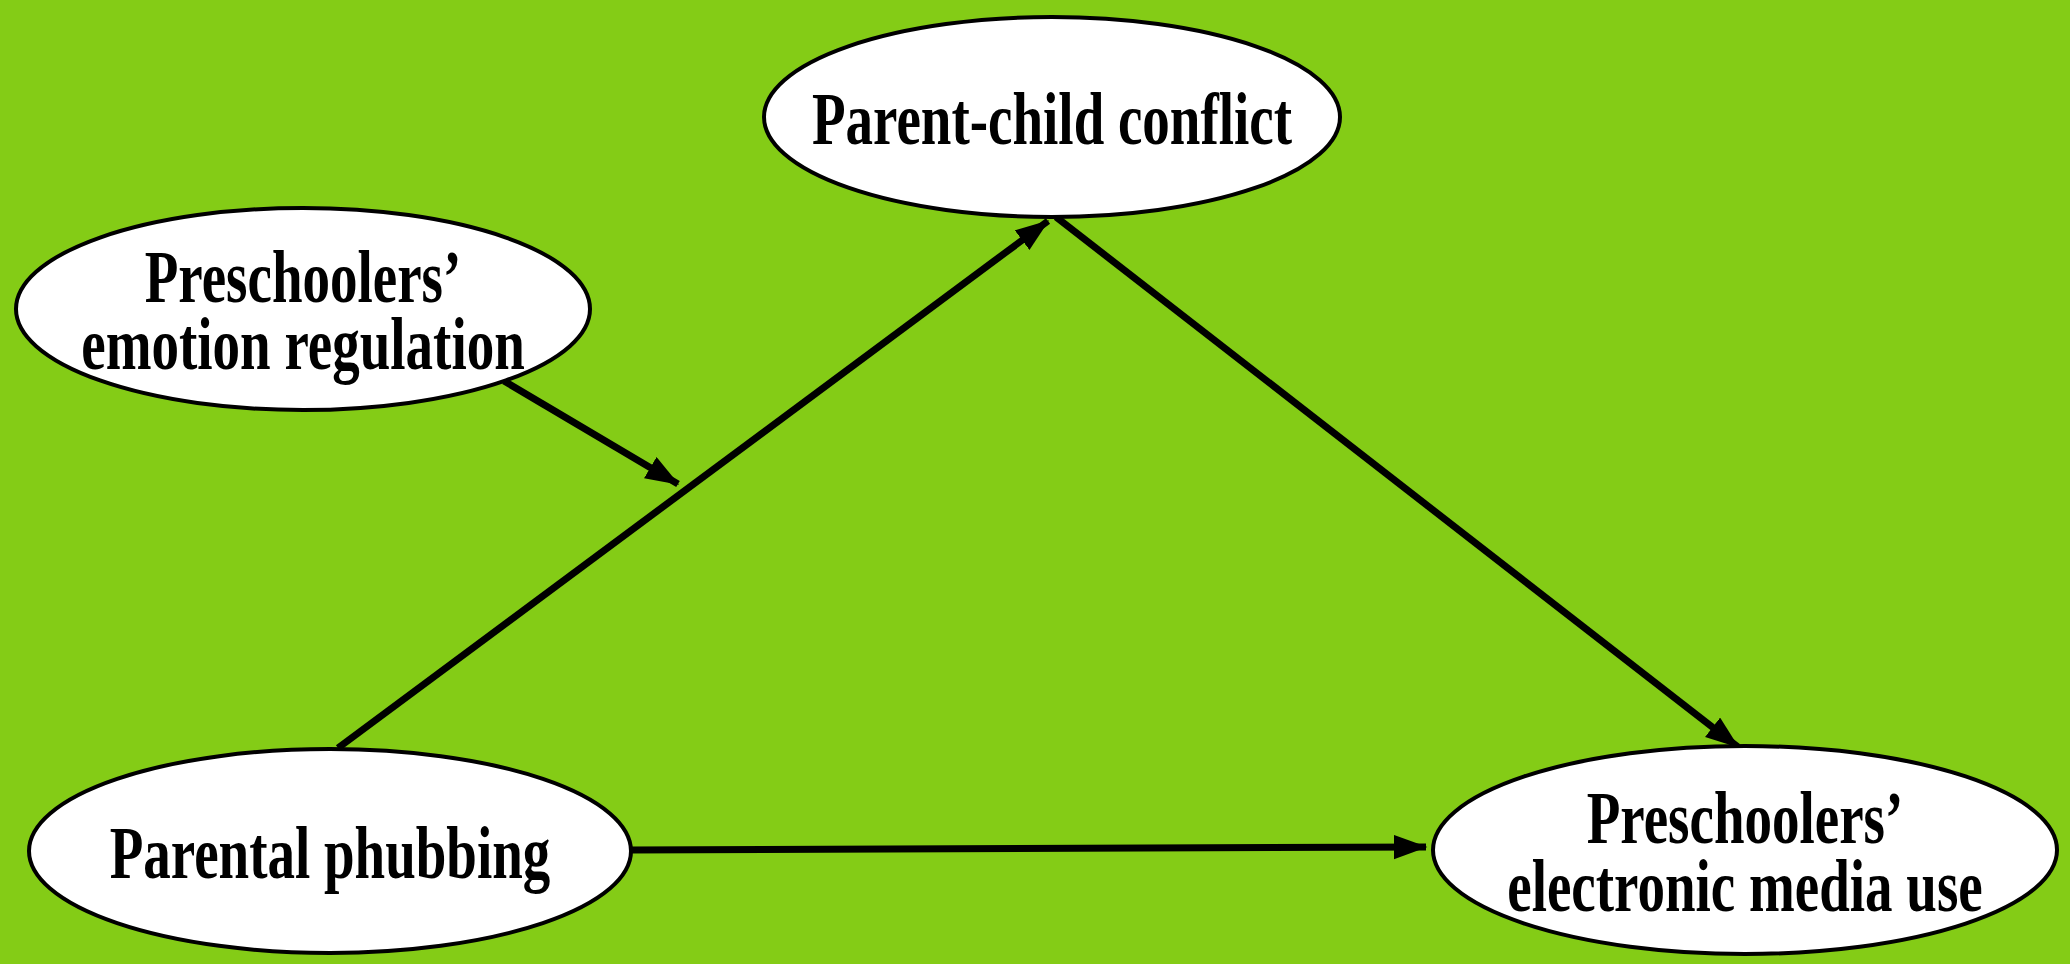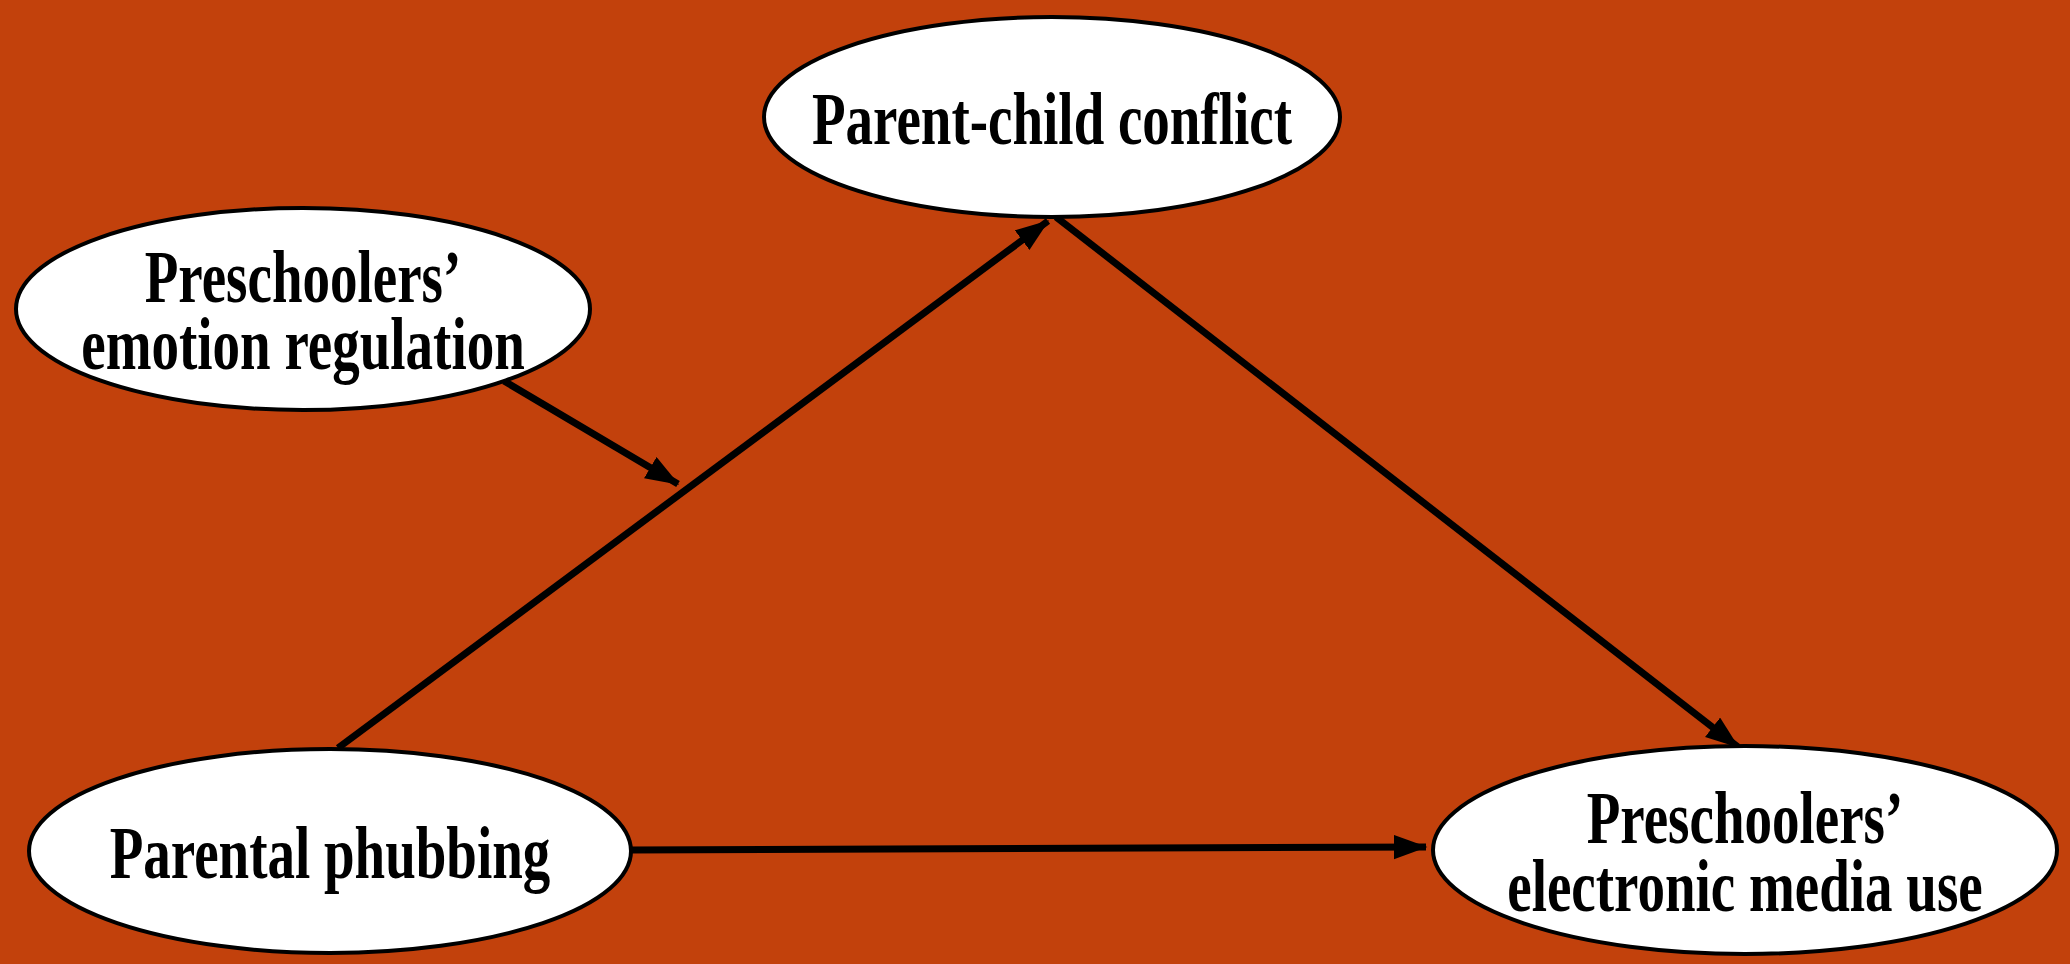--- a/index.html
+++ b/index.html
@@ -4,21 +4,21 @@
 <style>
   html, body {
     margin: 0;
     padding: 0;
     background: #ffffff;
   }
   .canvas {
     position: relative;
     width: 2070px;
     height: 964px;
-    background: #c2410c;
+    background: #84cc16;
     overflow: hidden;
   }
   svg { display: block; }
   .node-outline {
     fill: #ffffff;
     stroke: #000000;
     stroke-width: 4;
   }
   .edge {
     stroke: #000000;

